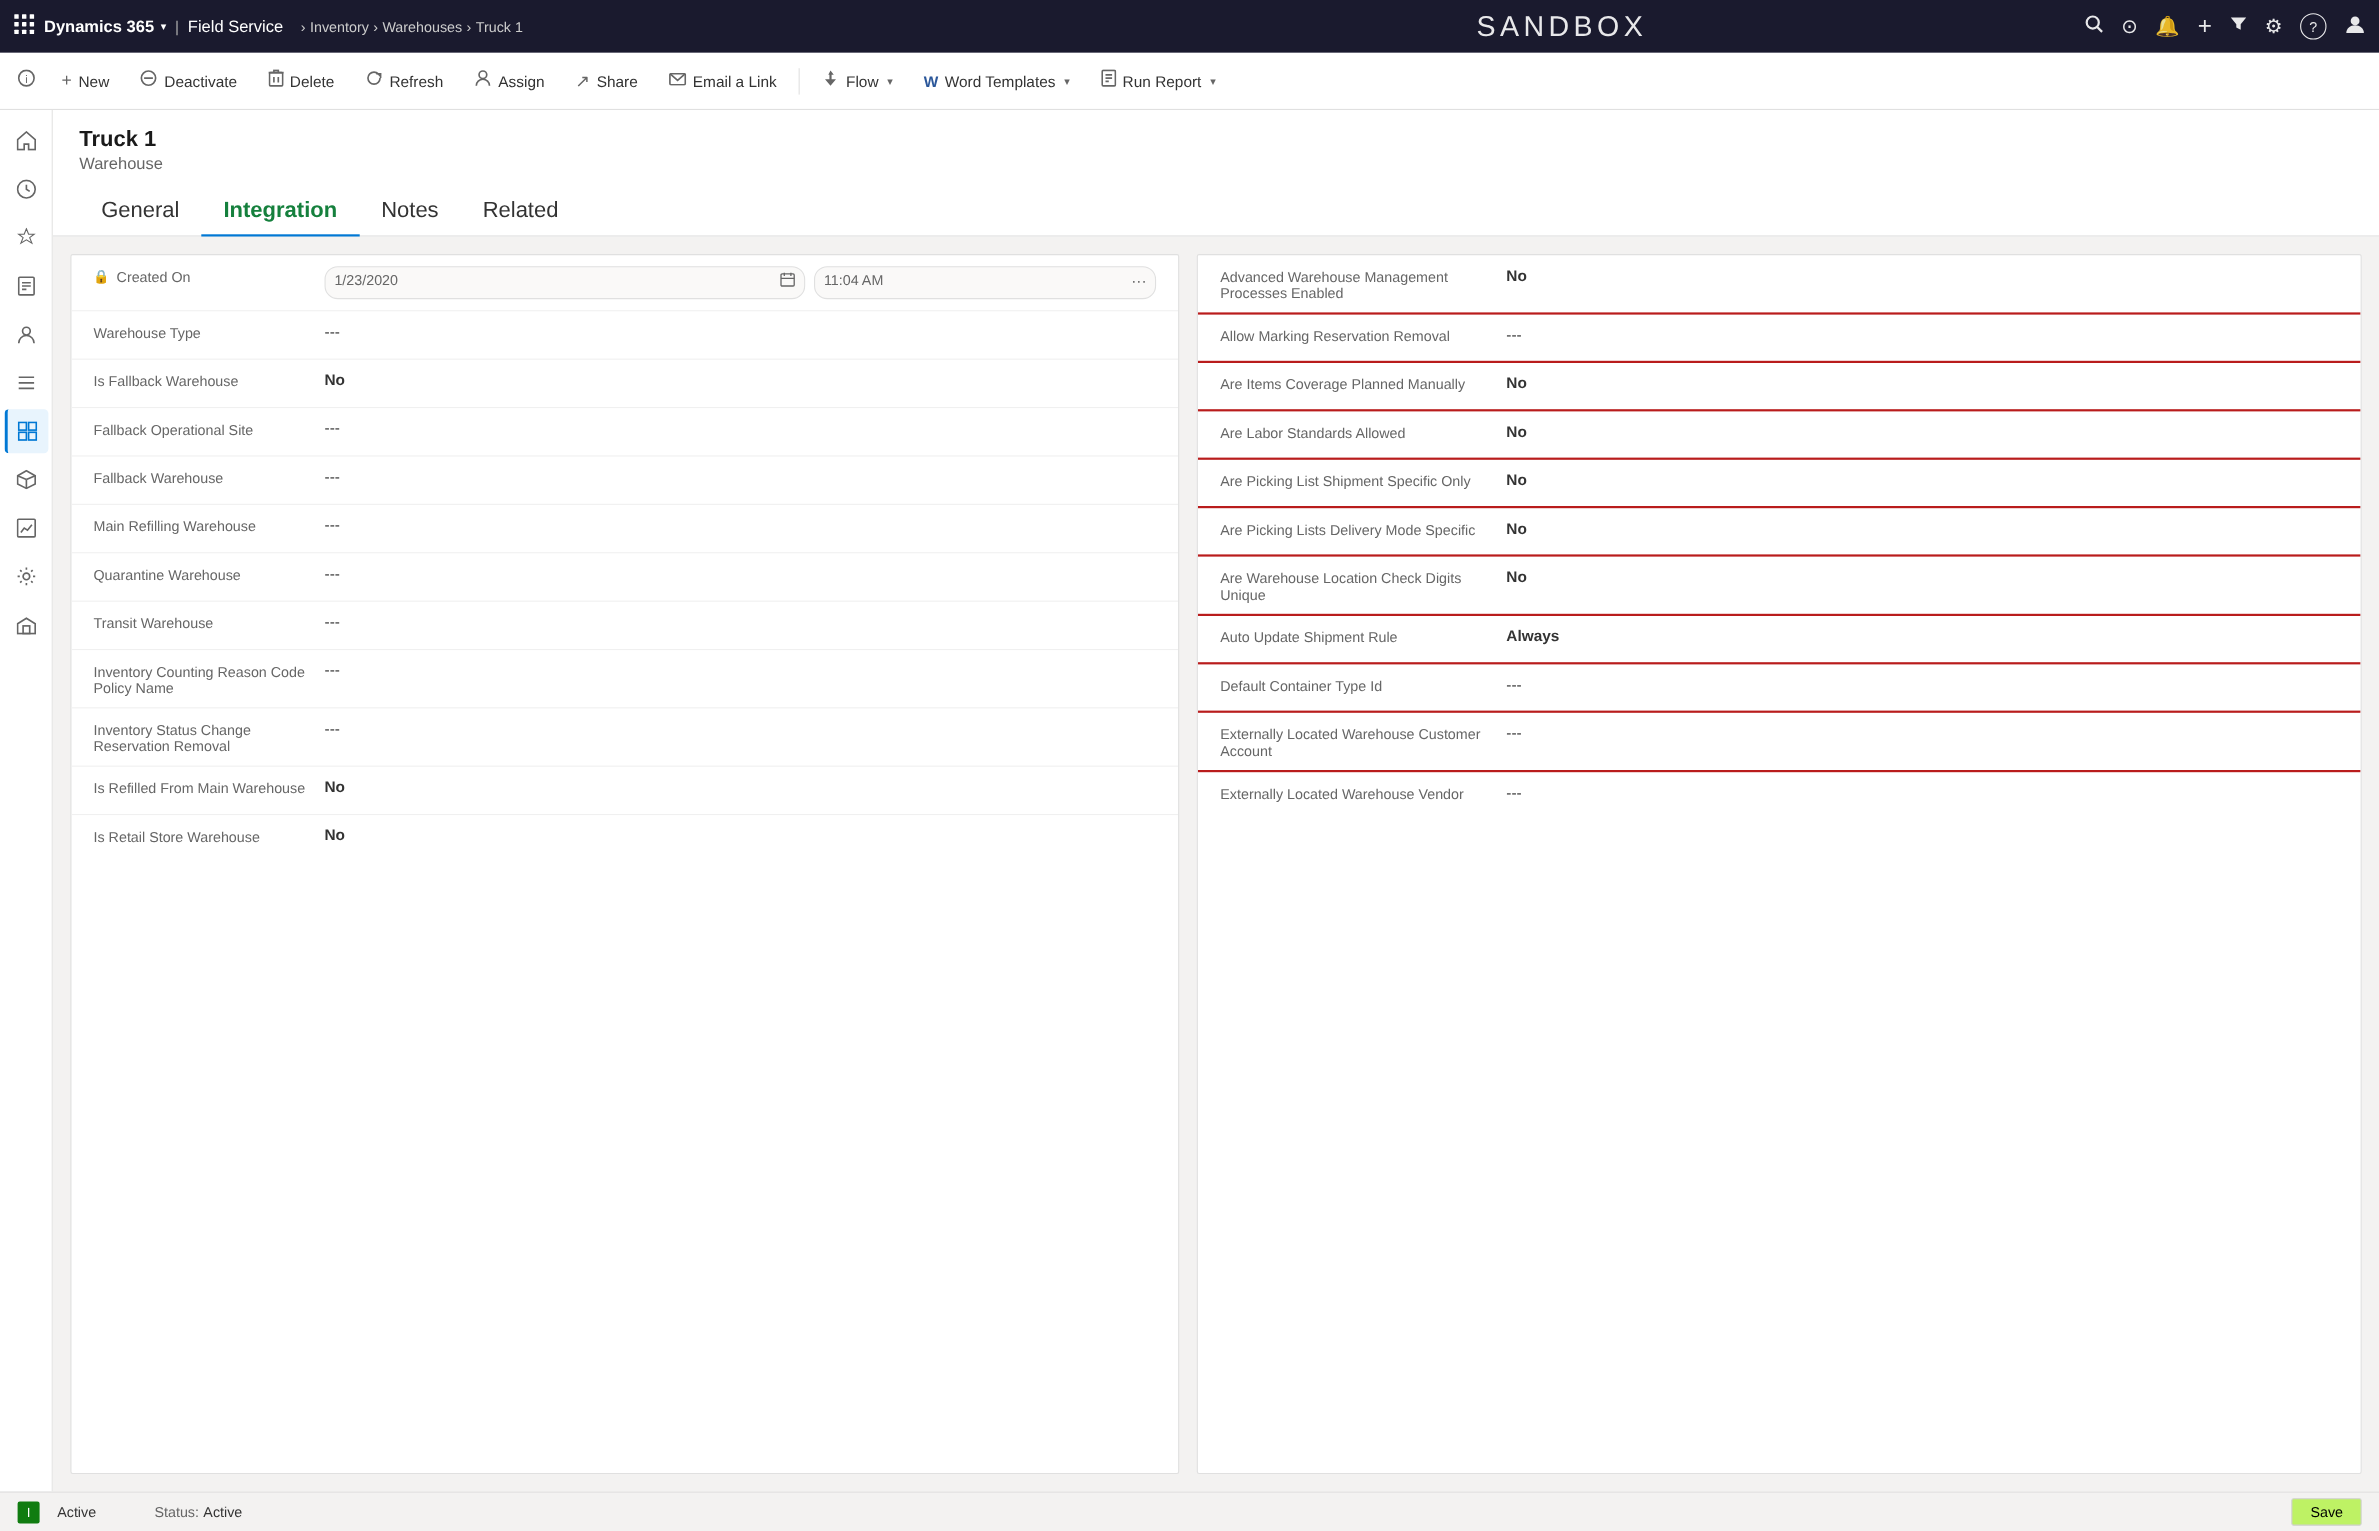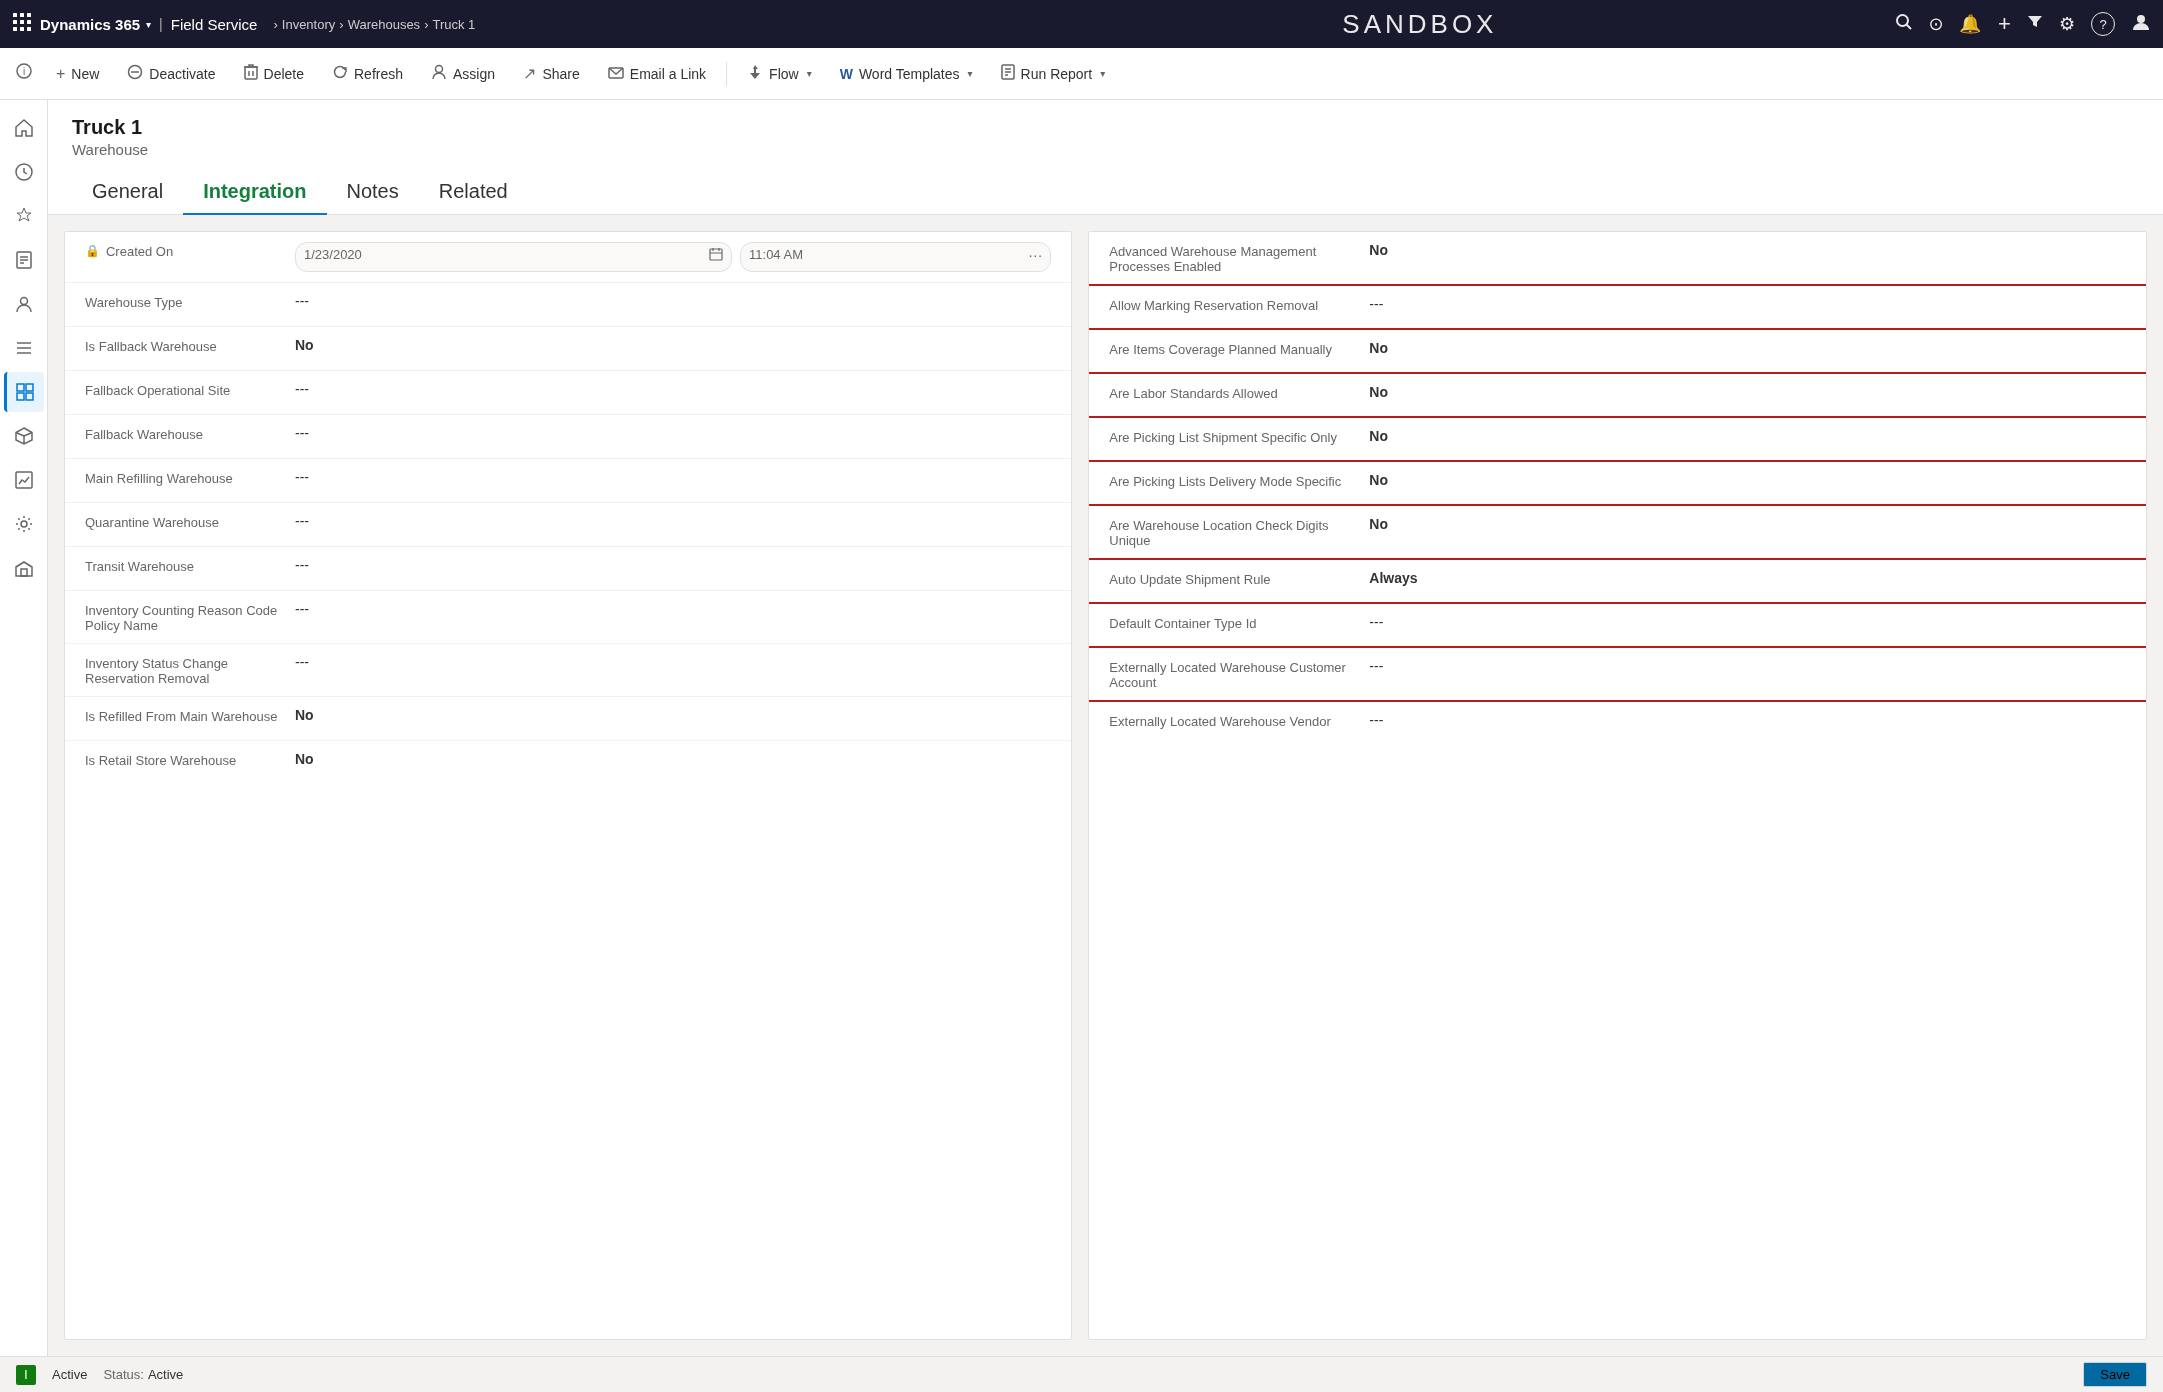--- a/index.html
+++ b/index.html
@@ -207,23 +207,23 @@
       padding: 0 16px;
       gap: 16px;
       flex-shrink: 0;
       font-size: 13px;
       color: #333;
       justify-content: space-between;
     }
     .status-left { display: flex; align-items: center; gap: 16px; }
     .status-indicator { width: 20px; height: 20px; background: #107c10; border-radius: 2px; display: flex; align-items: center; justify-content: center; color: #fff; font-size: 12px; }
     .status-item { display: flex; align-items: center; gap: 4px; }
-    .status-label { color: #666; }
+    .status-label { color: #666; margin-left: 37px; }
     .save-btn {
-      background: #0369a1;
+      background: #bef264;
       border: 1px solid #d0d0d0;
       padding: 4px 16px;
       font-size: 13px;
       cursor: pointer;
       border-radius: 2px;
       display: flex;
       align-items: center;
       gap: 6px;
     }
 

